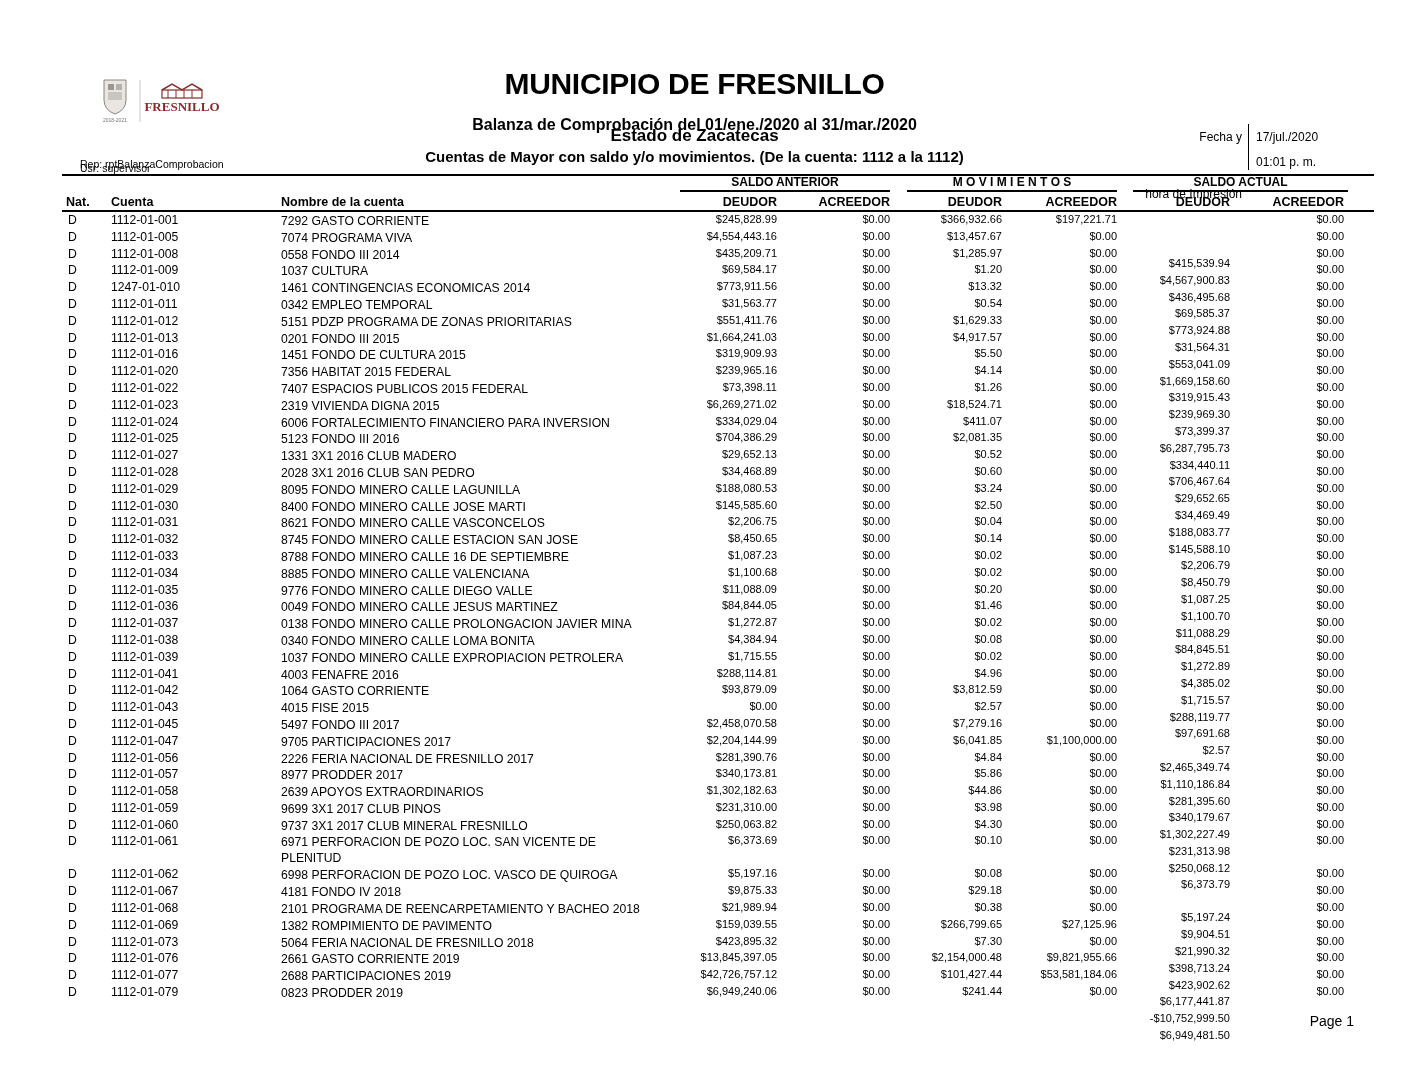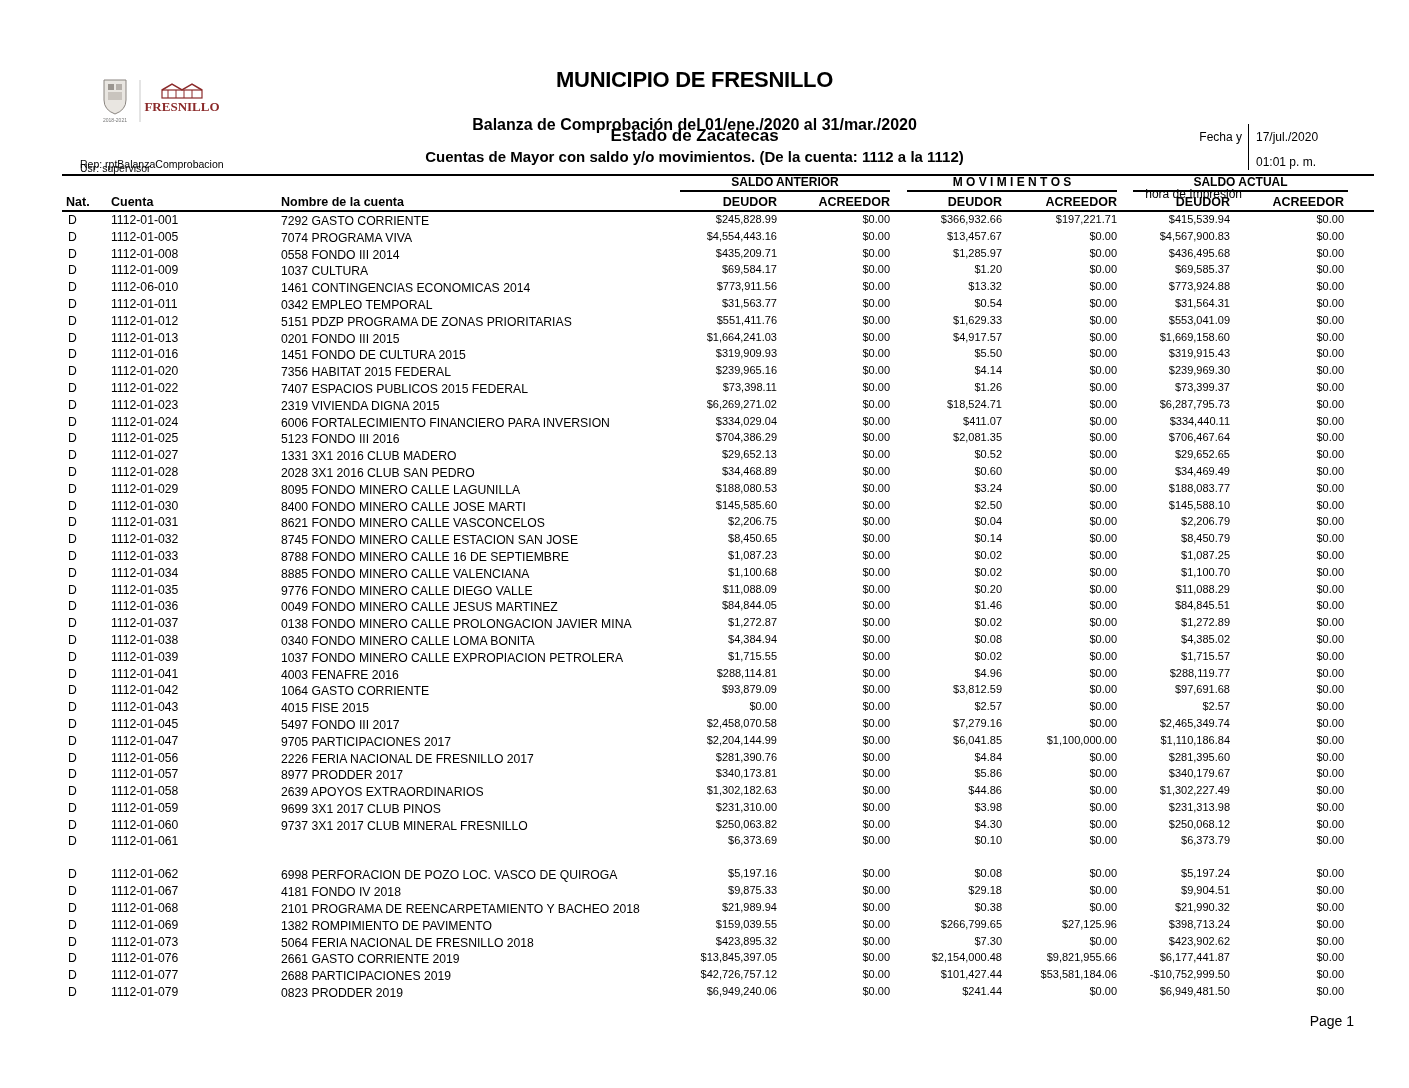--- a/index.html
+++ b/index.html
@@ -1,19 +1,19 @@
 <!DOCTYPE html>
 <html><head>
 <meta charset="utf-8">
 <style>
   html, body { margin: 0; padding: 0; background: #ffffff; }
   body { width: 1409px; height: 1088px; position: relative; font-family: "Liberation Sans", sans-serif; color: #000; overflow: hidden; }
   .logo { position: absolute; left: 96px; top: 76px; width: 134px; height: 50px; }
   .title { position: absolute; left: 0; width: 1389px; text-align: center; font-weight: bold; }
-  .t1 { top: 67px; font-size: 22px; letter-spacing: -0.3px; }
+  .t1 { top: 67px; font-size: 30px; letter-spacing: -0.3px; }
   .t2 { top: 92px; font-size: 17px; margin-top: 34px; }
   .t3 { top: 116px; font-size: 16px; }
   .t4 { top: 138px; font-size: 15px; margin-top: 10px; }
   .small { position: absolute; font-size: 10.5px; }
   .rep { left: 80px; top: 158px; }
   .usr { left: 80px; top: 162px; }
   .fecha-lbl { position: absolute; right: 167px; top: 130px; font-size: 12px; text-align: right; }
   .hora-lbl { position: absolute; right: 167px; top: 155px; font-size: 12px; text-align: right; margin-top: 32px; }
   .fecha-val { position: absolute; left: 1256px; top: 130px; font-size: 12px; }
   .hora-val { position: absolute; left: 1256px; top: 155px; font-size: 12px; }
@@ -28,21 +28,21 @@
   .row.tall { height: 33px; }
   .row span { position: absolute; top: 1px; white-space: nowrap; }
   .c-nat { left: 68px; }
   .c-cta { left: 111px; }
   .c-nom { left: 281px; width: 360px; white-space: normal !important; line-height: 16px; }
   .num { font-size: 11px; text-align: right; width: 120px; }
   .c-sad { left: 657px; }
   .c-saa { left: 770px; }
   .c-mvd { left: 882px; }
   .c-mva { left: 997px; }
-  .c-sdd { left: 1110px; }
+  .c-sdd { left: 1110px; margin-top: 44px; }
   .c-sda { left: 1224px; }
   .page { position: absolute; right: 55px; top: 1013px; font-size: 14px; }
 </style>
 </head>
 <body>
 
 <div class="logo">
   <svg width="134" height="50" viewBox="0 0 134 50">
     <path d="M8 4 h22 v20 q0 10 -11 14 q-11 -4 -11 -14z" fill="#e9e6e1" stroke="#8a8580" stroke-width="1"></path>
     <rect x="12" y="8" width="6" height="6" fill="#9b9690"></rect>
@@ -134,21 +134,21 @@
       <span class="c-nom">1037 CULTURA</span>
       <span class="num c-sad">$69,584.17</span>
       <span class="num c-saa">$0.00</span>
       <span class="num c-mvd">$1.20</span>
       <span class="num c-mva">$0.00</span>
       <span class="num c-sdd">$69,585.37</span>
       <span class="num c-sda">$0.00</span>
     </div>
     <div class="row">
       <span class="c-nat">D</span>
-      <span class="c-cta">1112-06-010</span>
+      <span class="c-cta">1247-01-010</span>
       <span class="c-nom">1461 CONTINGENCIAS ECONOMICAS 2014</span>
       <span class="num c-sad">$773,911.56</span>
       <span class="num c-saa">$0.00</span>
       <span class="num c-mvd">$13.32</span>
       <span class="num c-mva">$0.00</span>
       <span class="num c-sdd">$773,924.88</span>
       <span class="num c-sda">$0.00</span>
     </div>
     <div class="row">
       <span class="c-nat">D</span>
@@ -498,20 +498,21 @@
       <span class="num c-sad">$250,063.82</span>
       <span class="num c-saa">$0.00</span>
       <span class="num c-mvd">$4.30</span>
       <span class="num c-mva">$0.00</span>
       <span class="num c-sdd">$250,068.12</span>
       <span class="num c-sda">$0.00</span>
     </div>
     <div class="row tall">
       <span class="c-nat">D</span>
       <span class="c-cta">1112-01-061</span>
+      <span class="c-nom">6971 PERFORACION DE POZO LOC. SAN VICENTE DE PLENITUD</span>
       <span class="num c-sad">$6,373.69</span>
       <span class="num c-saa">$0.00</span>
       <span class="num c-mvd">$0.10</span>
       <span class="num c-mva">$0.00</span>
       <span class="num c-sdd">$6,373.79</span>
       <span class="num c-sda">$0.00</span>
     </div>
     <div class="row">
       <span class="c-nat">D</span>
       <span class="c-cta">1112-01-062</span>

